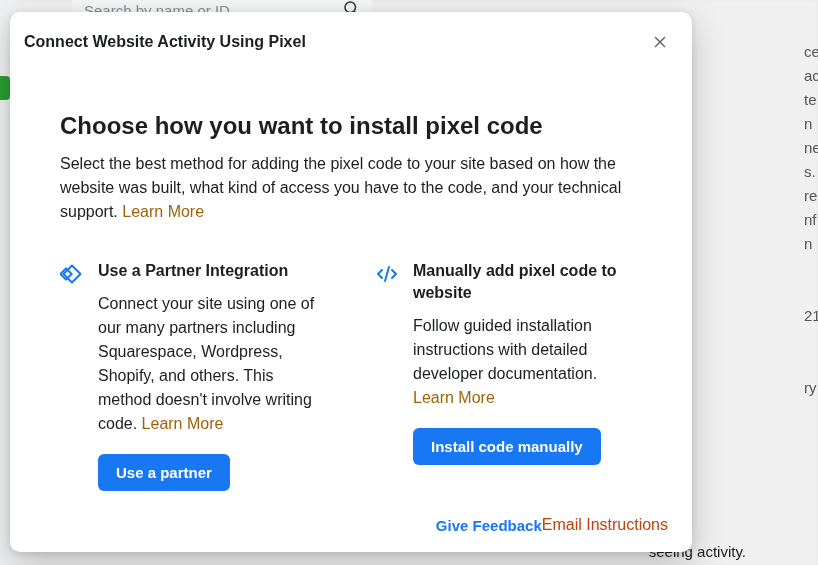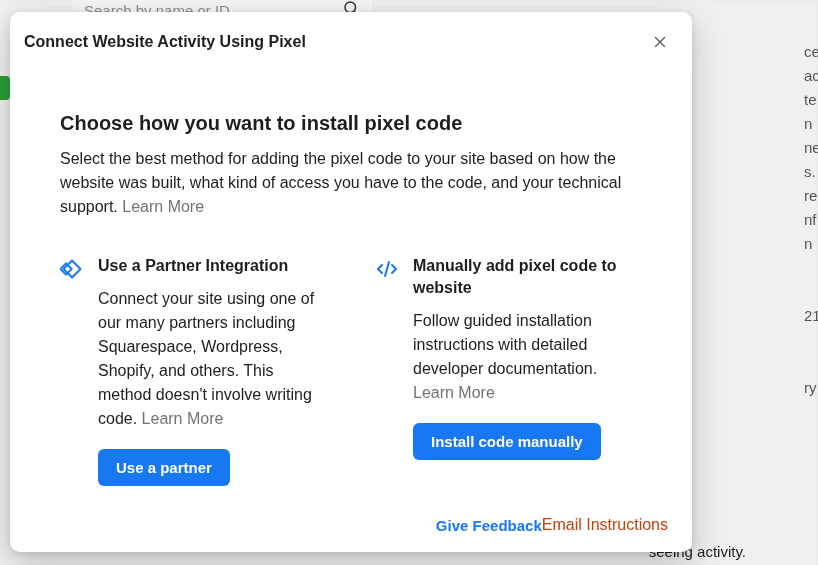--- a/index.html
+++ b/index.html
@@ -97,34 +97,34 @@
       cursor: pointer;
       color: #606770;
       border-radius: 50%;
     }
     .modal-body {
       flex: 1;
       padding: 0 50px;
       overflow: auto;
     }
     .section-heading {
-      font-size: 20px;
+      font-size: 24px;
       font-weight: 700;
       color: #1c1e21;
       margin-top: 44px;
       margin-bottom: 12px;
     }
     .section-desc {
       font-size: 16px;
       line-height: 24px;
       color: #1c1e21;
       margin-bottom: 36px;
     }
     .link {
-      color: #737373;
+      color: #a16207;
       text-decoration: none;
       cursor: pointer;
     }
     .options {
       display: flex;
       gap: 48px;
     }
     .option {
       flex: 1;
       display: flex;

